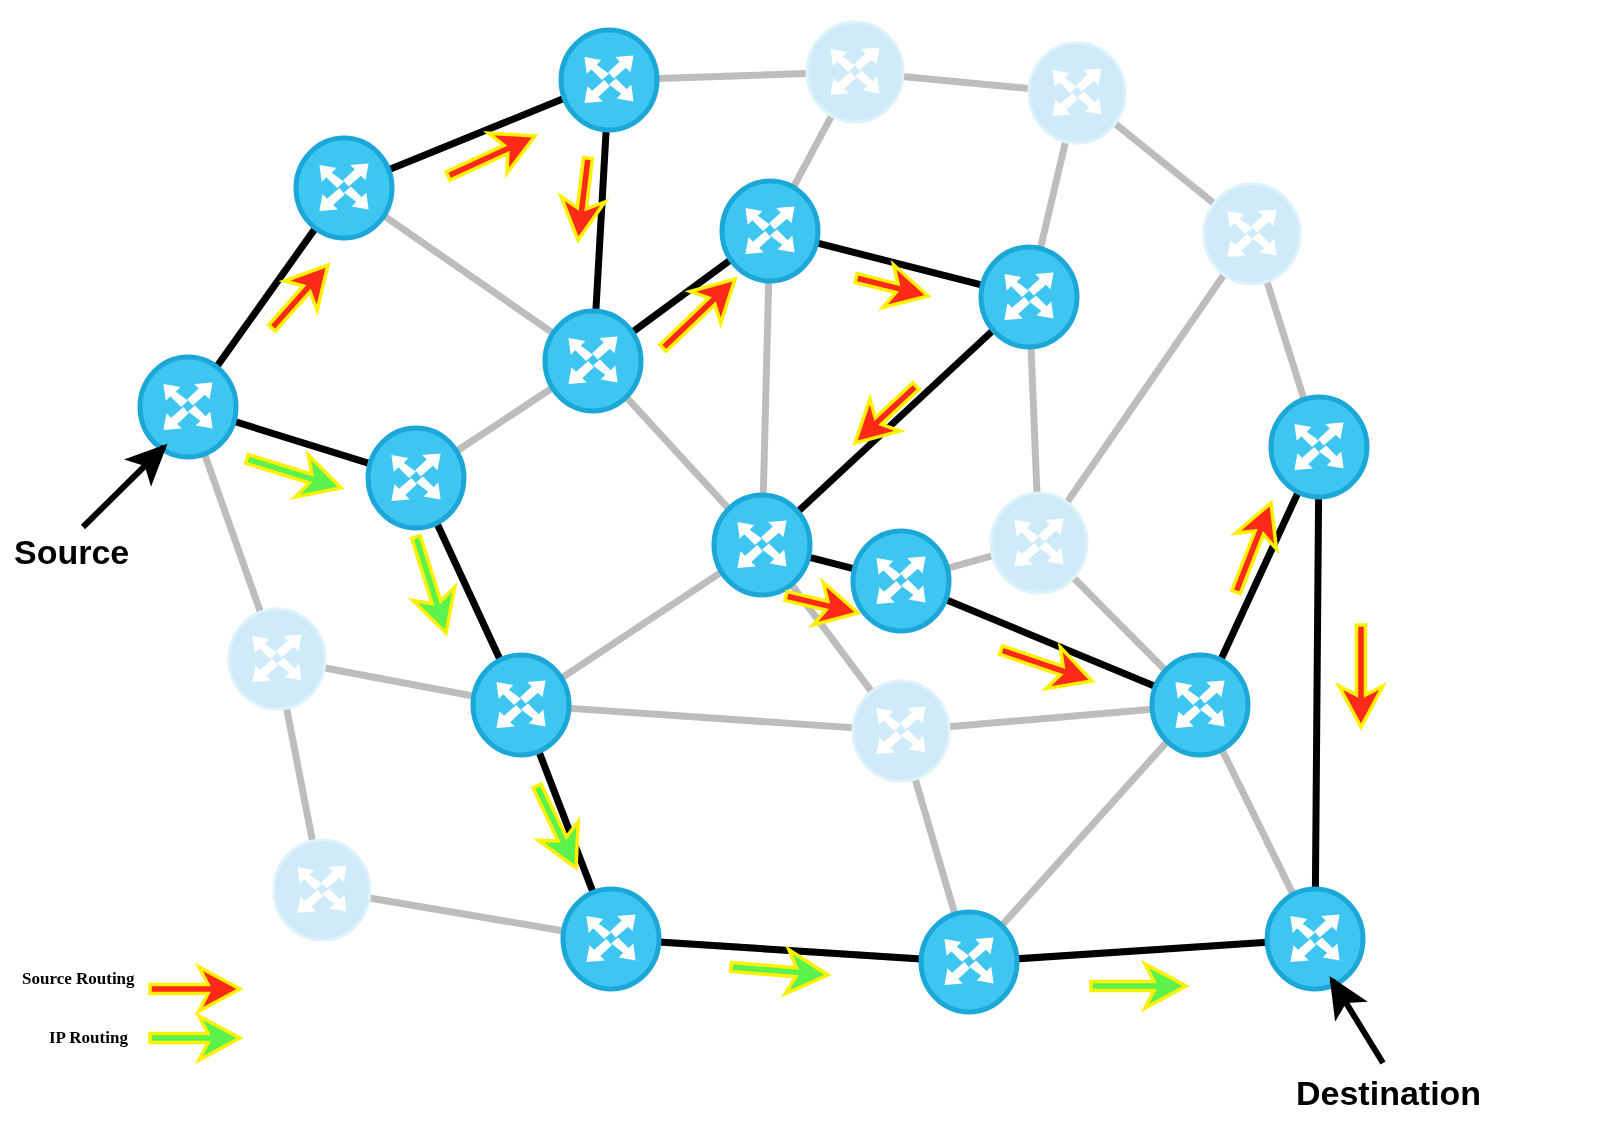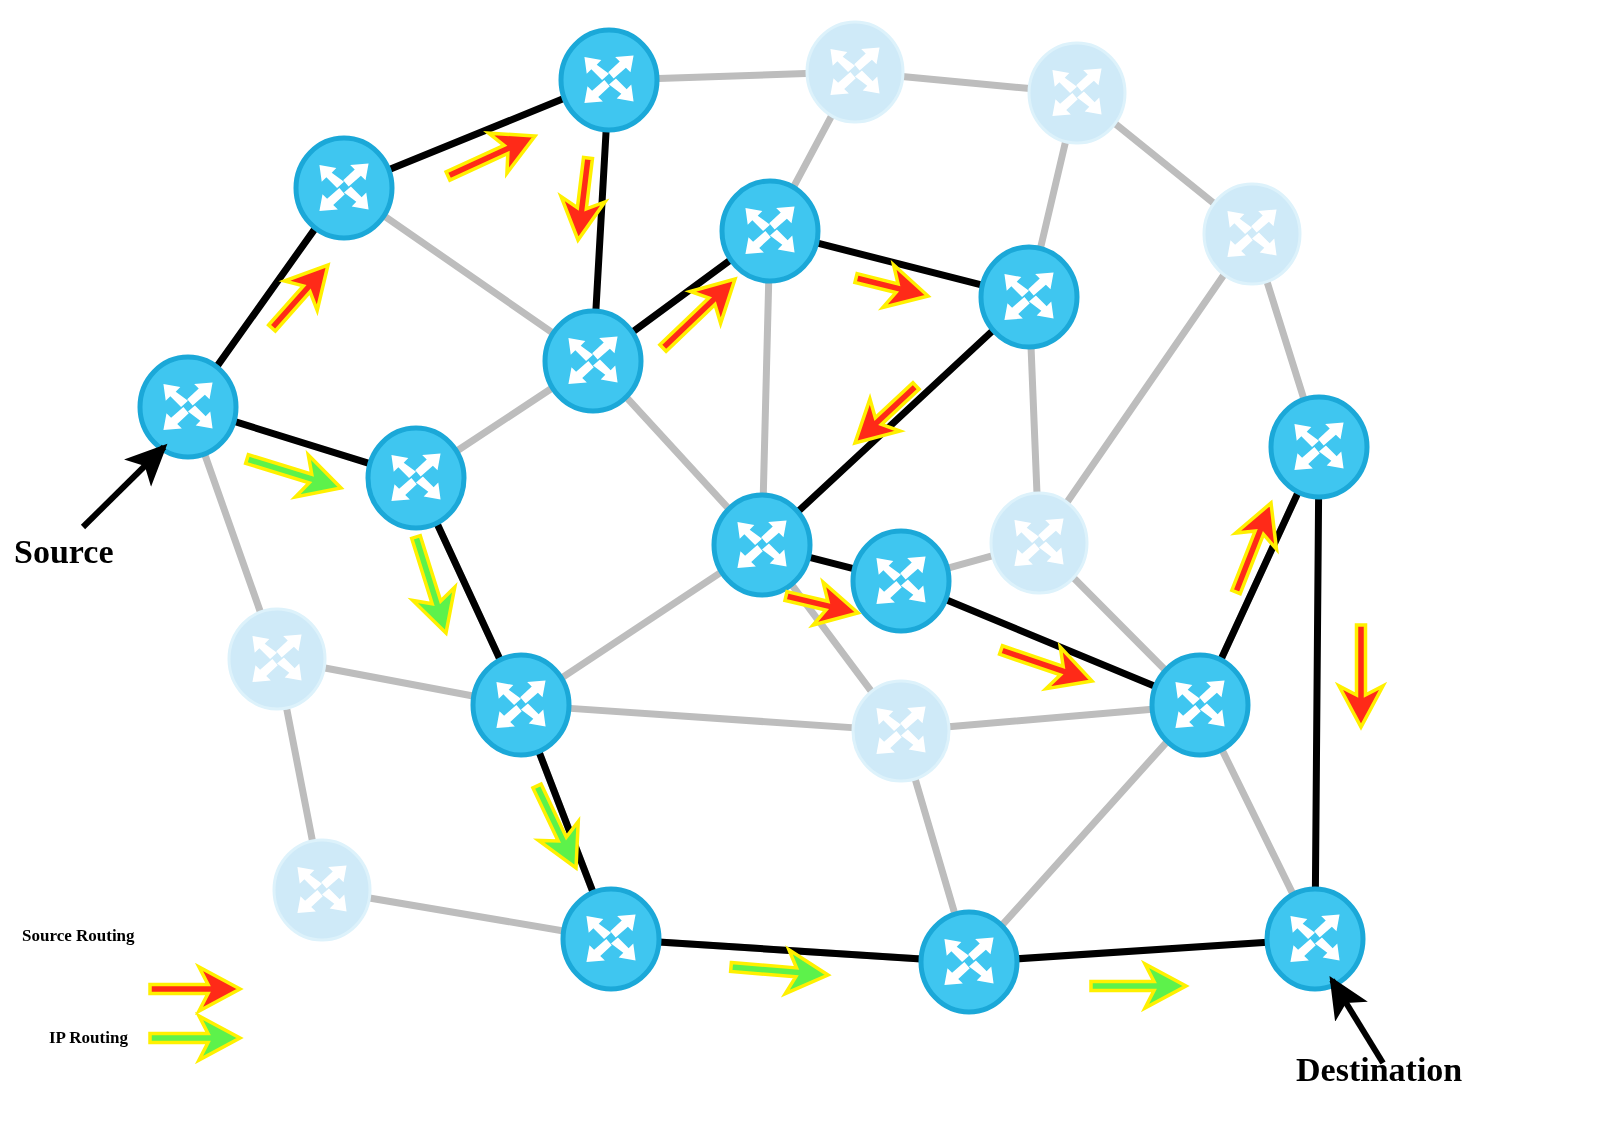--- a/index.html
+++ b/index.html
@@ -23,45 +23,45 @@
   svg#diagram {
     position: absolute;
     top: 0;
     left: 0;
     width: 1600px;
     height: 1129px;
     display: block;
   }
   .anno-label {
     position: absolute;
-    font-family: Liberation Serif, serif;
+    font-family: Liberation Sans, sans-serif;
     font-weight: bold;
     color: #000000;
     white-space: nowrap;
     user-select: none;
   }
   #source-label {
     left: 14px;
     top: 533px;
     font-size: 34px;
   }
   #destination-label {
     left: 1296px;
-    top: 1051px;
+    top: 1074px;
     font-size: 34px;
   }
   .legend-label {
     position: absolute;
     font-family: "Liberation Serif", "DejaVu Serif", serif;
     font-weight: bold;
     font-size: 17px;
     color: #000000;
     white-space: nowrap;
   }
-  #legend-sr-label { left: 22px; top: 926px; }
+  #legend-sr-label { left: 22px; top: 969px; }
   #legend-ip-label { left: 49px; top: 1028px; }
 </style>
 </head>
 <body>
 
 <div id="canvas-wrap">
 
   <svg id="diagram" viewBox="0 0 1600 1129">
     <defs>
 

